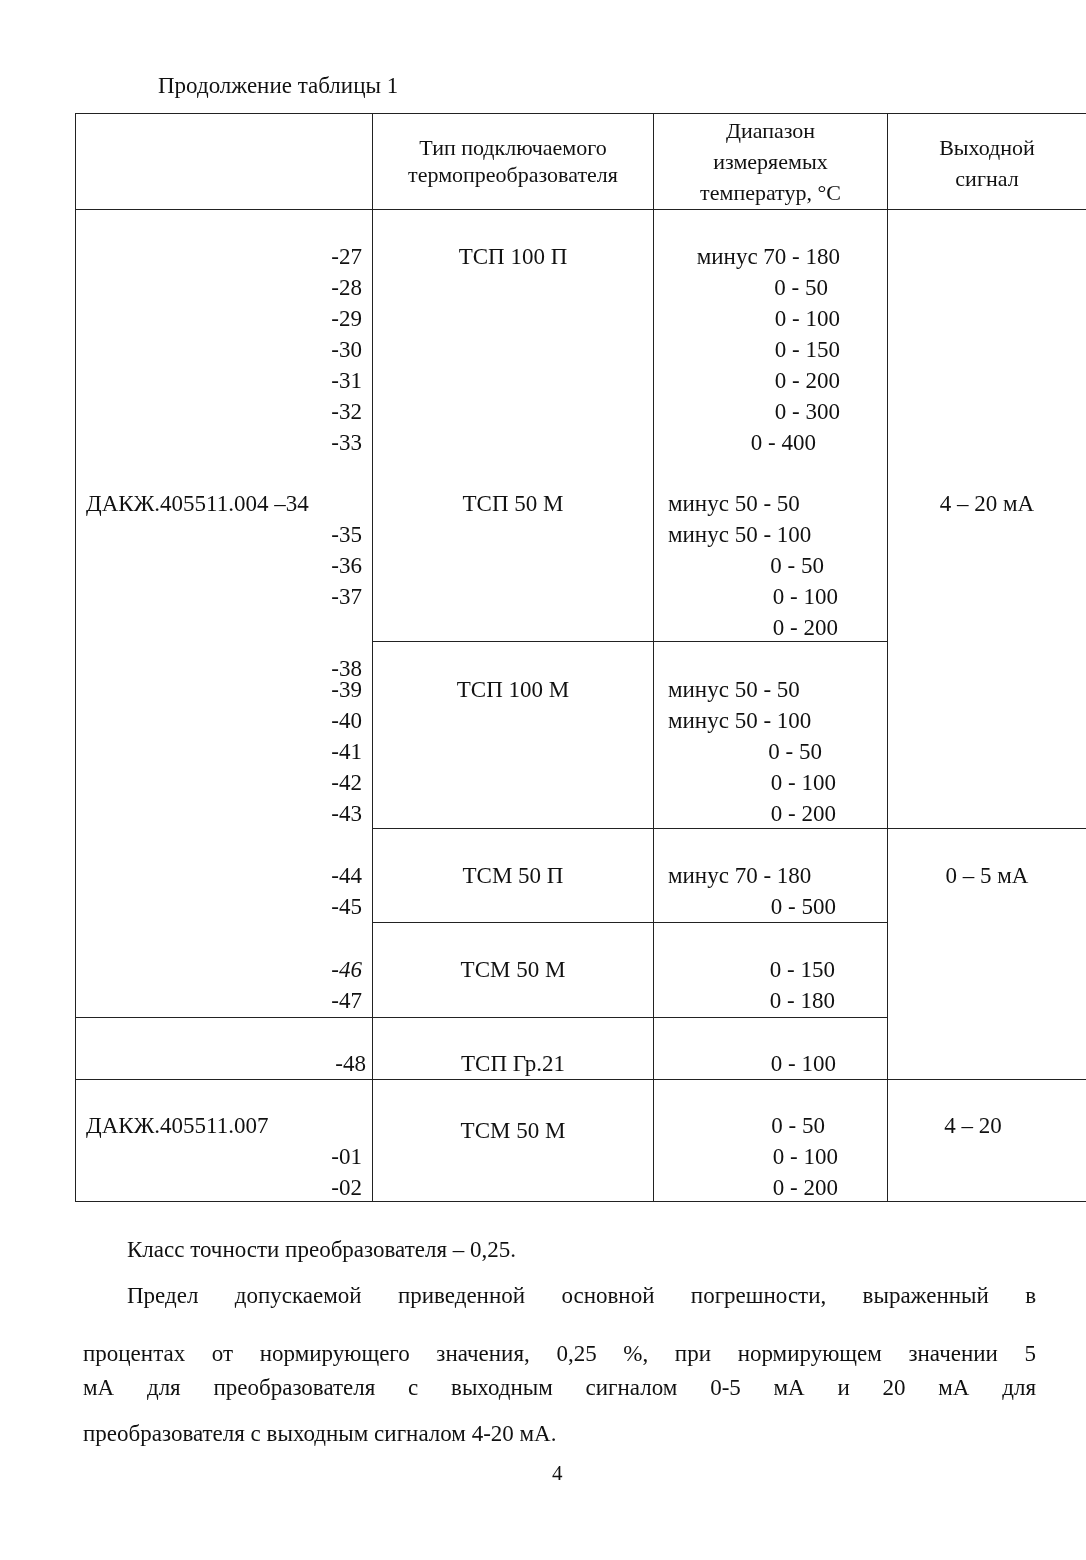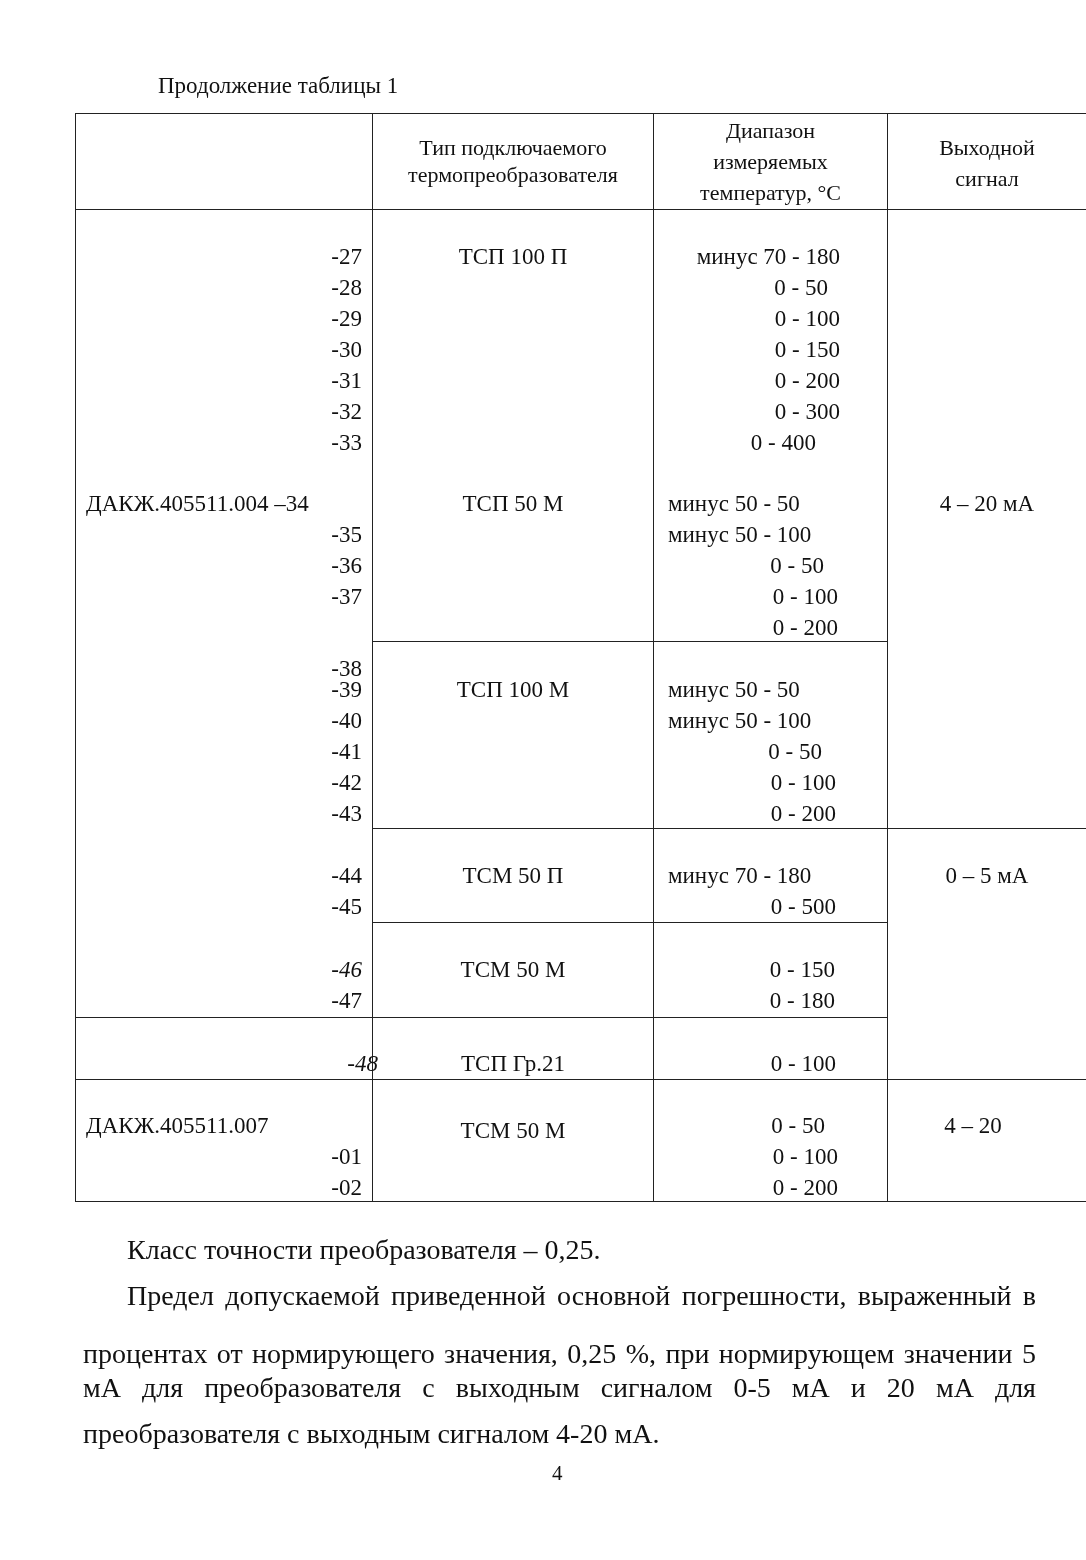--- a/index.html
+++ b/index.html
@@ -8,21 +8,21 @@
     font-family: "Liberation Serif", "DejaVu Serif", serif;
     color: #111111;
   }
   .abs { position: absolute; white-space: nowrap; }
   .t { font-size: 23px; line-height: 31px; }
   .hdr { font-size: 22px; line-height: 24px; text-align: center; position: absolute; }
   .hline { position: absolute; height: 0; border-top: 1.5px solid #222; }
   .vline { position: absolute; width: 0; border-left: 1.5px solid #222; }
   .right { text-align: right; }
   .center { text-align: center; }
-  .para { position: absolute; font-size: 28px; line-height: 31px; }
+  .para { position: absolute; font-size: 23px; line-height: 31px; }
   .justify { text-align: justify; text-align-last: justify; }
 </style>
 </head>
 <body>
 
 <div class="abs t" style="left:158px; top:70px;">Продолжение таблицы 1</div>
 
 <div>
 
   <div class="hline" style="left:75px; width:1011px; top:113px;"></div>
@@ -72,21 +72,21 @@
   <div class="abs t right" style="left:80px; width:282px; top:612px;margin-top:41px;">-38</div>
   <div class="abs t right" style="left:80px; width:282px; top:674px;">-39</div>
   <div class="abs t right" style="left:80px; width:282px; top:705px;">-40</div>
   <div class="abs t right" style="left:80px; width:282px; top:736px;">-41</div>
   <div class="abs t right" style="left:80px; width:282px; top:767px;">-42</div>
   <div class="abs t right" style="left:80px; width:282px; top:798px;">-43</div>
   <div class="abs t right" style="left:80px; width:282px; top:860px;">-44</div>
   <div class="abs t right" style="left:80px; width:282px; top:891px;">-45</div>
   <div class="abs t right" style="left:80px; width:282px; top:954px;font-style:italic;">-46</div>
   <div class="abs t right" style="left:80px; width:282px; top:985px;">-47</div>
-  <div class="abs t right" style="left:96px; width:282px; top:1048px;font-style:italic;">-48</div>
+  <div class="abs t right" style="left:84px; width:282px; top:1048px;">-48</div>
   <div class="abs t" style="left:86px; top:1110px;">ДАКЖ.405511.007</div>
   <div class="abs t right" style="left:80px; width:282px; top:1141px;">-01</div>
   <div class="abs t right" style="left:80px; width:282px; top:1172px;">-02</div>
 </div>
 
 <div>
   <div class="abs t center" style="left:373px; width:280px; top:241px;">ТСП 100 П</div>
   <div class="abs t center" style="left:373px; width:280px; top:488px;">ТСП 50 М</div>
   <div class="abs t center" style="left:373px; width:280px; top:674px;">ТСП 100 М</div>
   <div class="abs t center" style="left:373px; width:280px; top:860px;">ТСМ 50 П</div>

